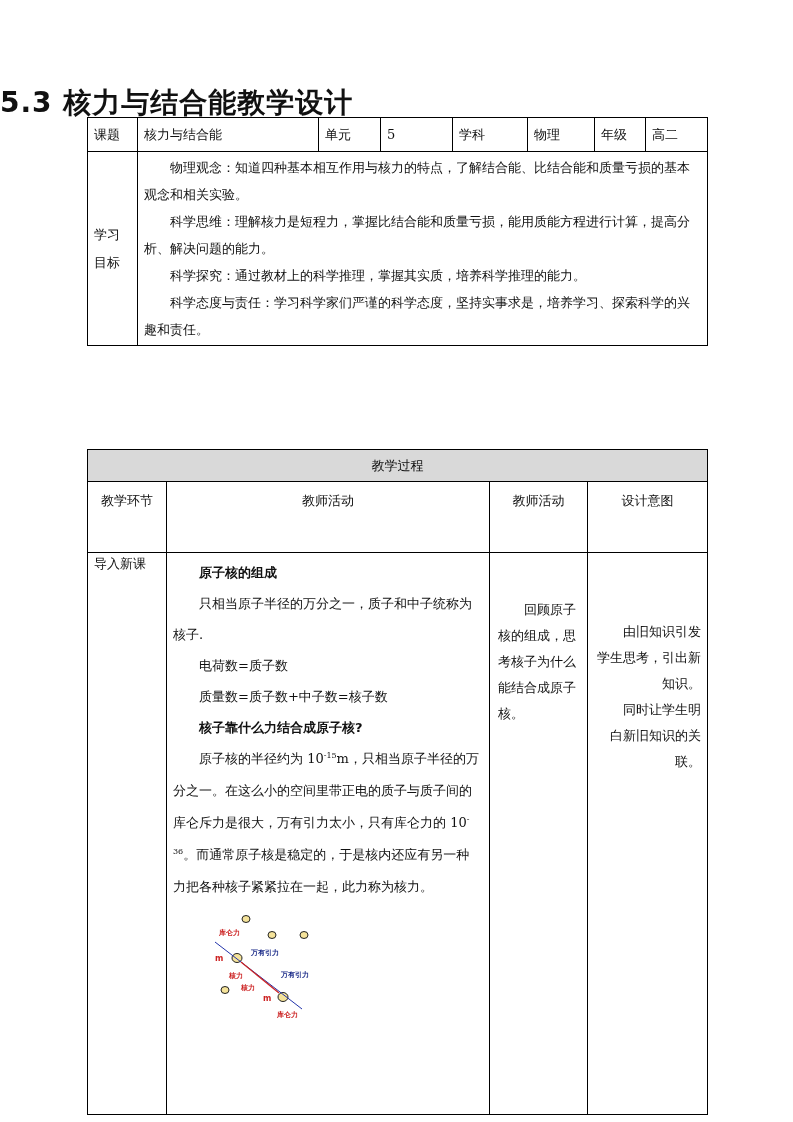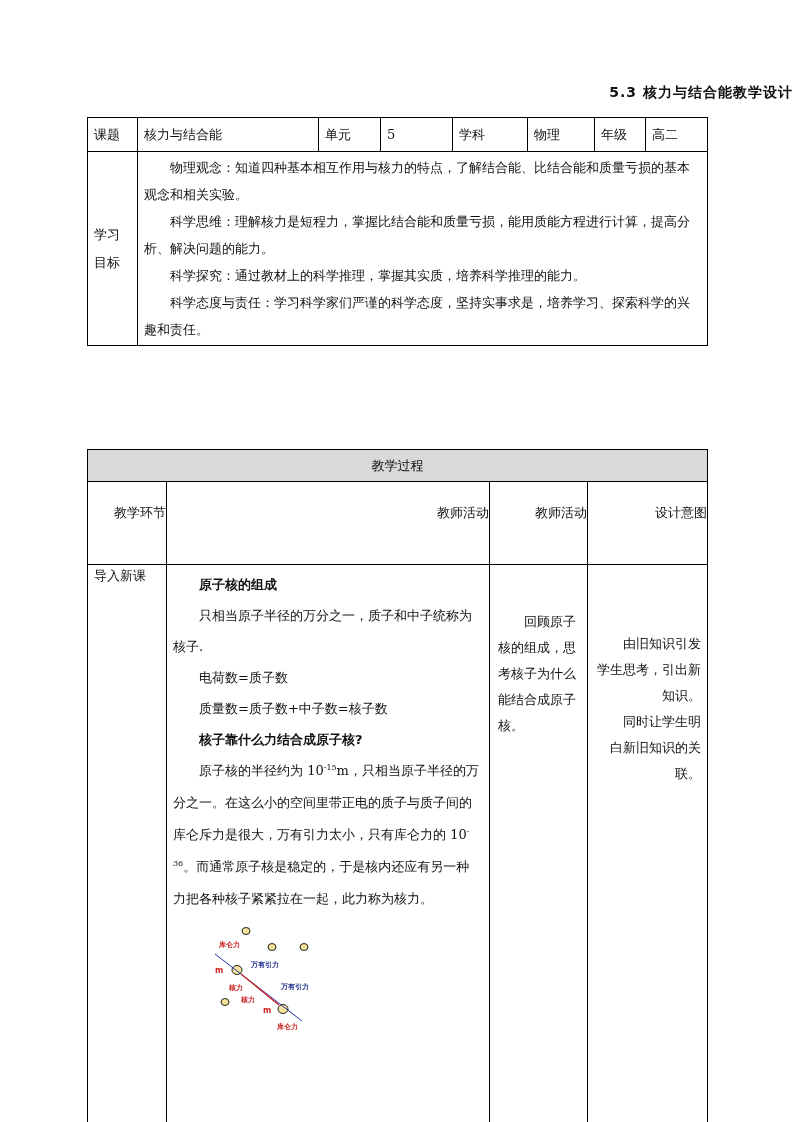--- a/index.html
+++ b/index.html
@@ -1,29 +1,29 @@
 <!DOCTYPE html>
 <html><head>
 <meta charset="utf-8">
 <style>
   html, body { margin:0; padding:0; background:#ffffff; }
   body { width:793px; height:1122px; position:relative; overflow:hidden;
          font-family:"DejaVu Serif","Liberation Serif",serif; color:#111; }
-  .title { position:absolute; top:84px; left:0; width:793px; text-align:right;
-           font-family:"DejaVu Sans","Liberation Sans",sans-serif; font-weight:bold; font-size:14px; letter-spacing:1px; }
+  .title { position:absolute; top:84px; left:0; width:793px; text-align:left;
+           font-family:"DejaVu Sans","Liberation Sans",sans-serif; font-weight:bold; font-size:28px; letter-spacing:1px; }
   table { border-collapse:collapse; position:absolute; left:87px; width:620px; table-layout:fixed; }
   td { border:1.5px solid #000; font-size:13px; vertical-align:top; padding:0; line-height:27px; }
   .t1 { top:117px; }
   .lbl { padding:3px 6px; }
   .cell { padding:2px 8px 2px 6px; }
   .para { text-indent:2em; margin:0; }
   .mid { vertical-align:middle; }
   .gray { background:#d9d9d9; text-align:center; height:31px; line-height:31px; }
   .t2 { top:449px; }
-  .hdr td { text-align:right; height:62px; padding-top:20px; line-height:22px; }
+  .hdr td { text-align:center; height:62px; padding-top:8px; line-height:22px; }
   .body td { height:495px; }
   .bold { font-weight:bold; font-family:"DejaVu Sans","Liberation Sans",sans-serif; font-size:13px; }
   sup { font-size:8px; line-height:0; }
   .diagram { margin:8px 0 0 38px; }
   .sa { padding:44px 6px 0 8px; line-height:26px; }
   .di { padding:66px 6px 0 8px; line-height:26px;text-align:right; }
 </style>
 </head>
 <body>
 

